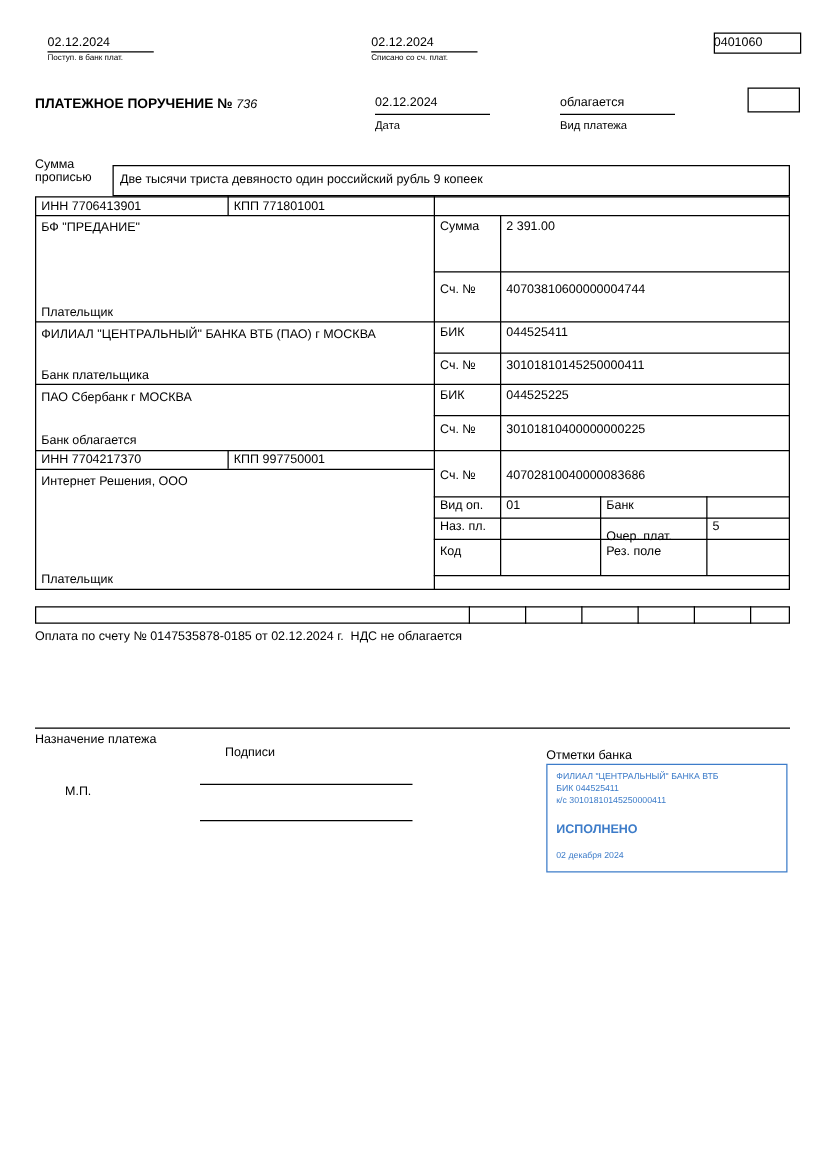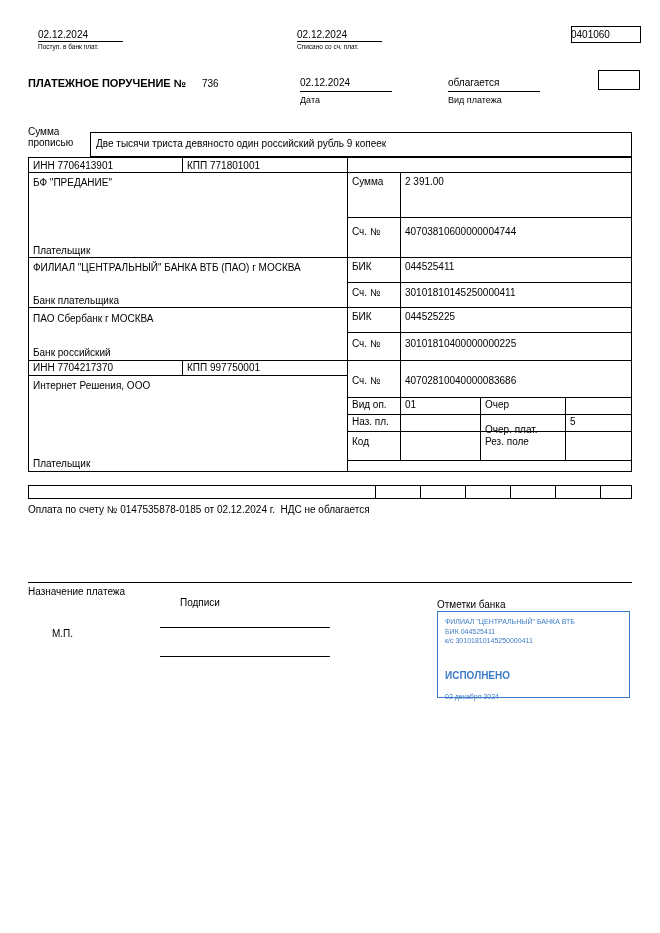--- a/index.html
+++ b/index.html
@@ -10,25 +10,25 @@
   .t  { position:absolute; font-size:10px; white-space:nowrap; line-height:12px; }
   .tc { position:absolute; font-size:10px; text-align:left; white-space:nowrap; line-height:12px; }
   .small { font-size:6.5px; line-height:8px; }
   .sub { font-size:9px; }
   .wrap { white-space:normal; line-height:11px; }
   .pre { white-space:pre; }
   .hl { position:absolute; height:0; border-top:1px solid #000; }
   .vl { position:absolute; width:0; border-left:1px solid #000; }
   .box { position:absolute; border:1px solid #000; }
   .titleLabel { font-size:11px; font-weight:bold; }
-  .titleNum { font-size:10px; margin-left:16px; }
+  .titleNum { font-size:10px; margin-left:3px;font-style:italic; }
   .stamp { position:absolute; left:437px; top:611px; width:193px; height:87px;
            border:1px solid var(--stamp-color); color:var(--stamp-color);
            padding:5px 7px; font-size:7px; line-height:9.5px; }
-  .stamp .status { font-weight:bold; font-size:10px; line-height:12px; margin-top:24px; }
+  .stamp .status { font-weight:bold; font-size:10px; line-height:12px; margin-top:12px; }
   .stamp .sdate { margin-top:10px; }
 </style>
 </head>
 <body>
 
 <div class="page">
 
   <div class="tc" style="left:38px; top:29px; width:85px;">02.12.2024</div>
   <div class="hl" style="left:38px; top:41px; width:85px;"></div>
   <div class="tc small" style="left:38px; top:43px; width:85px;">Поступ. в банк плат.</div>
@@ -89,36 +89,36 @@
   <div class="t" style="left:405px; top:226px;">40703810600000004744</div>
 
   <div class="t" style="left:33px; top:262px;">ФИЛИАЛ "ЦЕНТРАЛЬНЫЙ" БАНКА ВТБ (ПАО) г МОСКВА</div>
   <div class="t" style="left:33px; top:295px;">Банк плательщика</div>
   <div class="t" style="left:352px; top:261px;">БИК</div>
   <div class="t" style="left:405px; top:261px;">044525411</div>
   <div class="t" style="left:352px; top:287px;">Сч. №</div>
   <div class="t" style="left:405px; top:287px;">30101810145250000411</div>
 
   <div class="t" style="left:33px; top:313px;">ПАО Сбербанк г МОСКВА</div>
-  <div class="t" style="left:33px; top:347px;">Банк российский</div>
+  <div class="t" style="left:33px; top:347px;">Банк облагается</div>
   <div class="t" style="left:352px; top:311px;">БИК</div>
   <div class="t" style="left:405px; top:311px;">044525225</div>
   <div class="t" style="left:352px; top:338px;">Сч. №</div>
   <div class="t" style="left:405px; top:338px;">30101810400000000225</div>
 
   <div class="t" style="left:33px; top:362px;">ИНН 7704217370</div>
   <div class="t" style="left:187px; top:362px;">КПП 997750001</div>
   <div class="t" style="left:33px; top:380px;">Интернет Решения, ООО</div>
   <div class="t" style="left:33px; top:458px;">Плательщик</div>
   <div class="t" style="left:352px; top:375px;">Сч. №</div>
   <div class="t" style="left:405px; top:375px;">40702810040000083686</div>
 
   <div class="t" style="left:352px; top:399px;">Вид оп.</div>
   <div class="t" style="left:405px; top:399px;">01</div>
-  <div class="t" style="left:485px; top:399px;">Очер</div>
+  <div class="t" style="left:485px; top:399px;">Банк</div>
   <div class="t" style="left:352px; top:416px;">Наз. пл.</div>
   <div class="t" style="left:485px; top:424px;">Очер. плат.</div>
   <div class="t" style="left:570px; top:416px;">5</div>
   <div class="t" style="left:352px; top:436px;">Код</div>
   <div class="t" style="left:485px; top:436px;">Рез. поле</div>
 
   <div class="box" style="left:28px; top:485px; width:604px; height:14px;"></div>
   <div class="vl" style="left:375px; top:485px; height:14px;"></div>
   <div class="vl" style="left:420px; top:485px; height:14px;"></div>
   <div class="vl" style="left:465px; top:485px; height:14px;"></div>

